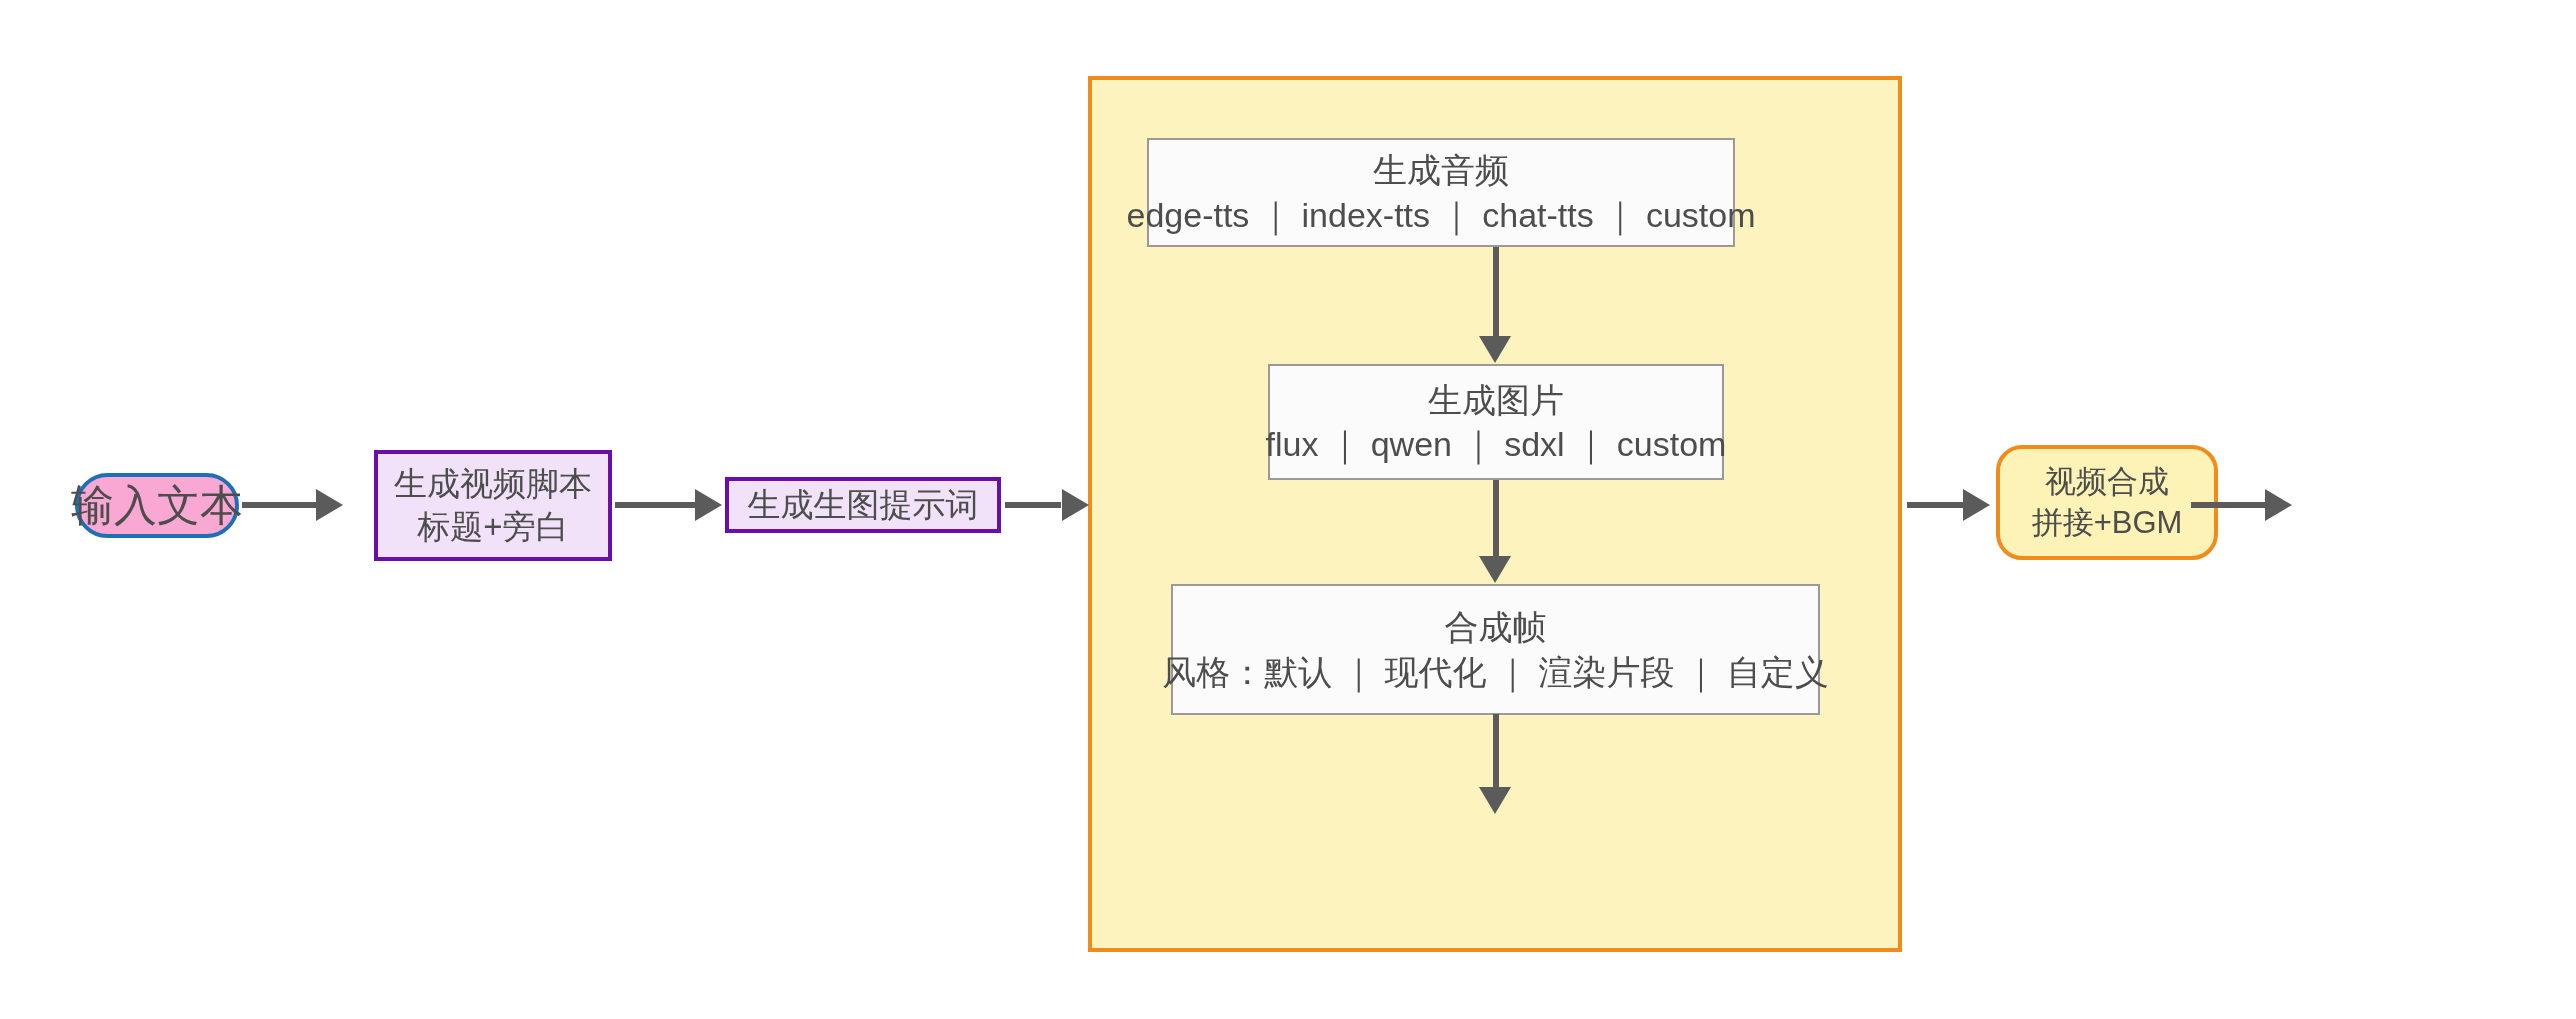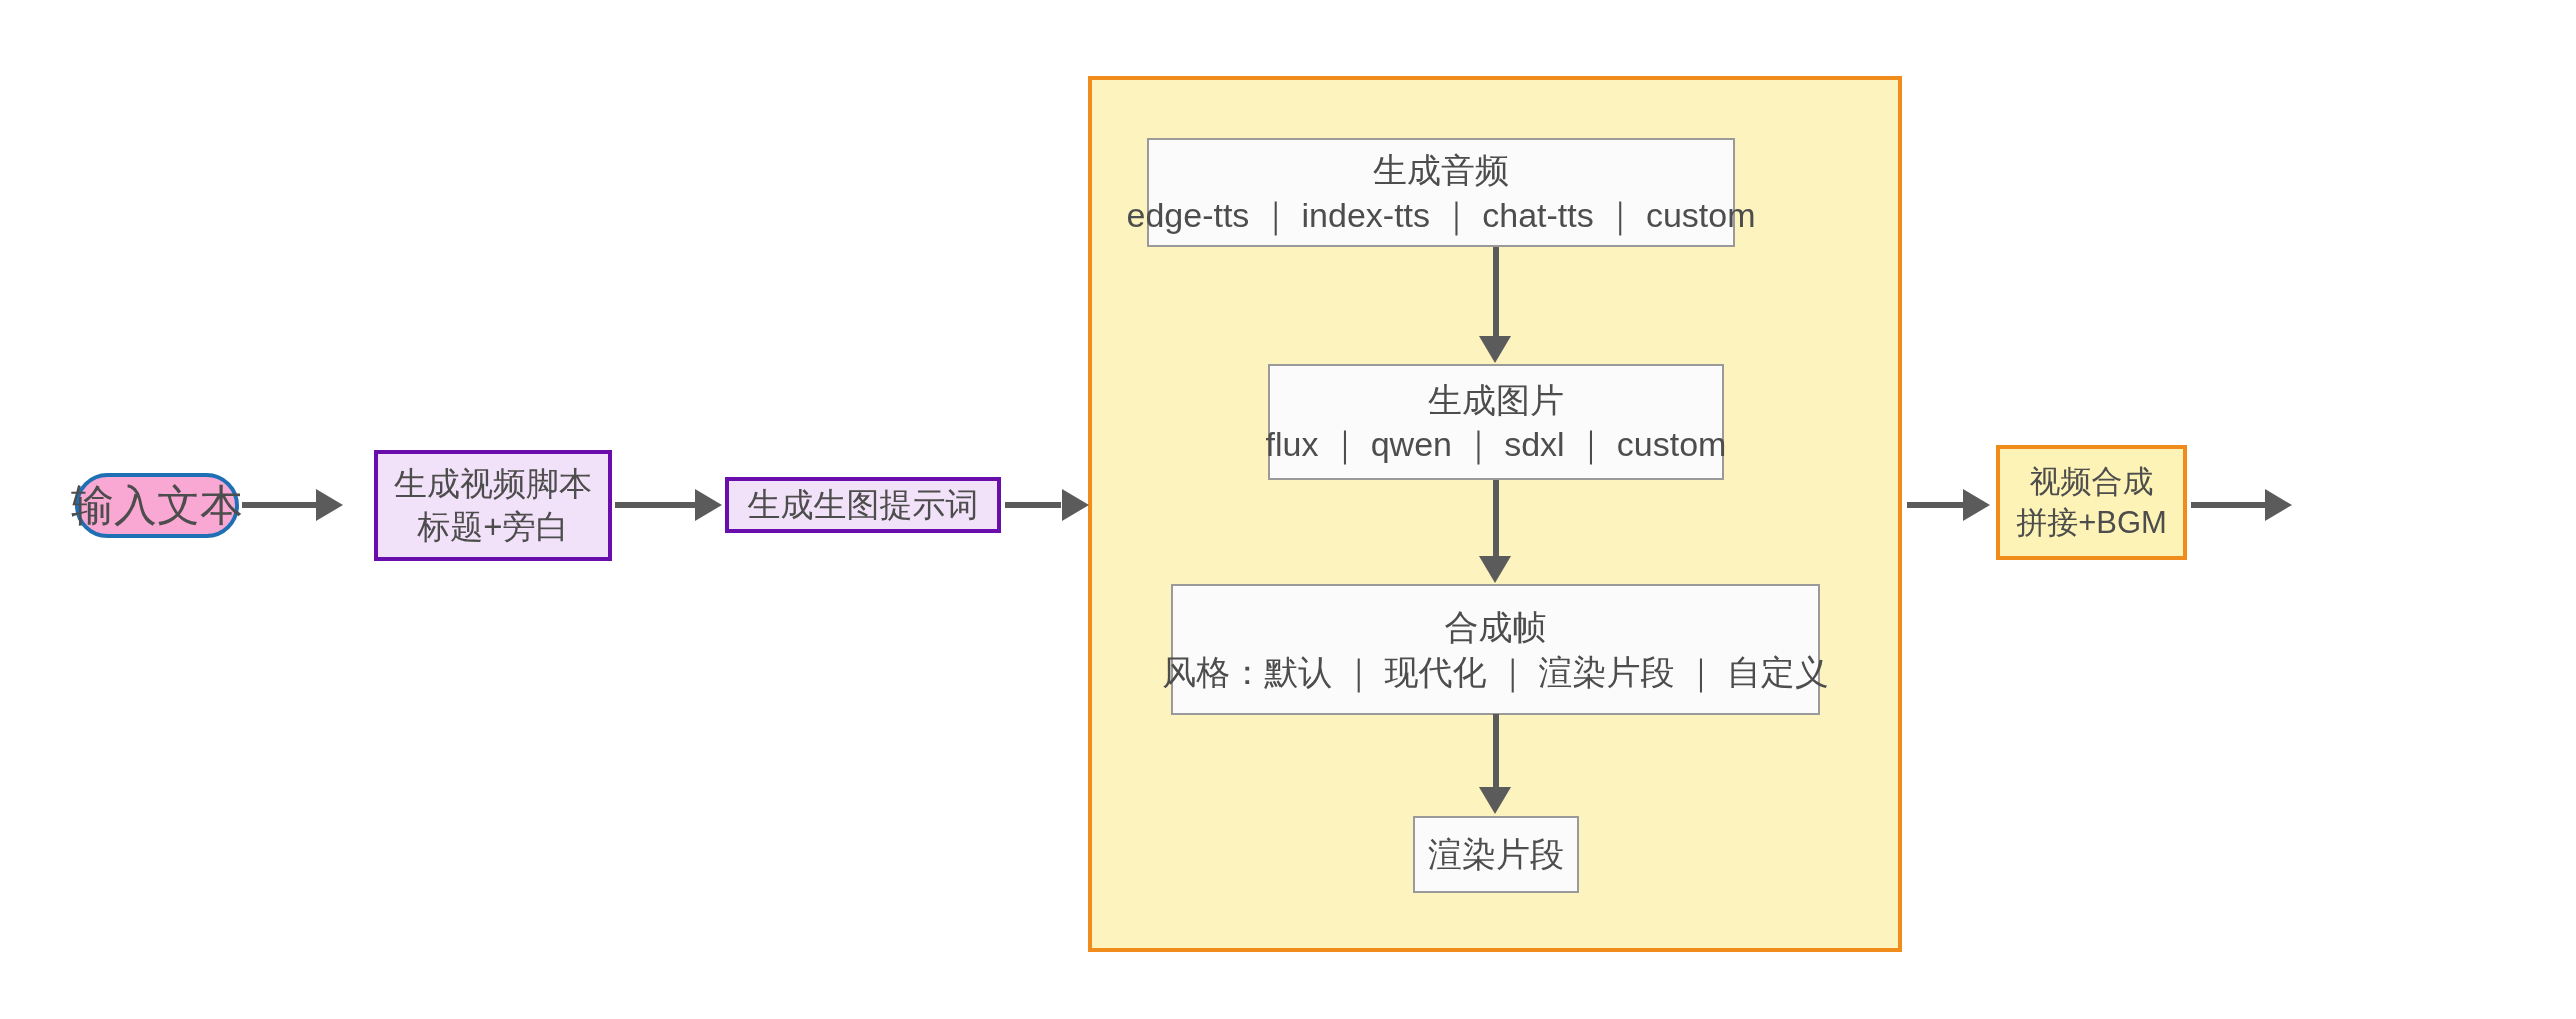--- a/index.html
+++ b/index.html
@@ -142,28 +142,25 @@
   <div class="arrow-d" style="left:1479px; top:556px;"></div>
 
   <div class="node node-plain" style="left:1171px; top:584px; width:649px; height:131px;">
     <span class="ln">合成帧</span>
     <span class="ln">风格：默认 ｜ 现代化 ｜ 渲染片段 ｜ 自定义</span>
   </div>
 
   <div class="edge-v" style="left:1493px; top:714px; width:6.4px; height:73px;"></div>
   <div class="arrow-d" style="left:1479px; top:787px;"></div>
 
-  <div class="node node-plain" style="left:1413px; top:816px; width:166px; height:77px;">
-    <span class="ln">渲染片段</span>
-  </div>
 
   <div class="edge-h" style="left:1907px; top:502px; width:56px;"></div>
   <div class="arrow-r" style="left:1963px; top:489px;"></div>
 
-  <div class="node node-orange" style="left:1996px; top:445px; width:191px; height:115px;">
+  <div class="node node-orange" style="left:1996px; top:445px; width:222px; height:115px;border-radius:26px;">
     <span class="ln">视频合成</span>
     <span class="ln">拼接+BGM</span>
   </div>
 
   <div class="edge-h" style="left:2191px; top:502px; width:75px;"></div>
   <div class="arrow-r" style="left:2265px; top:489px;"></div>
 
 
 </div>
 

